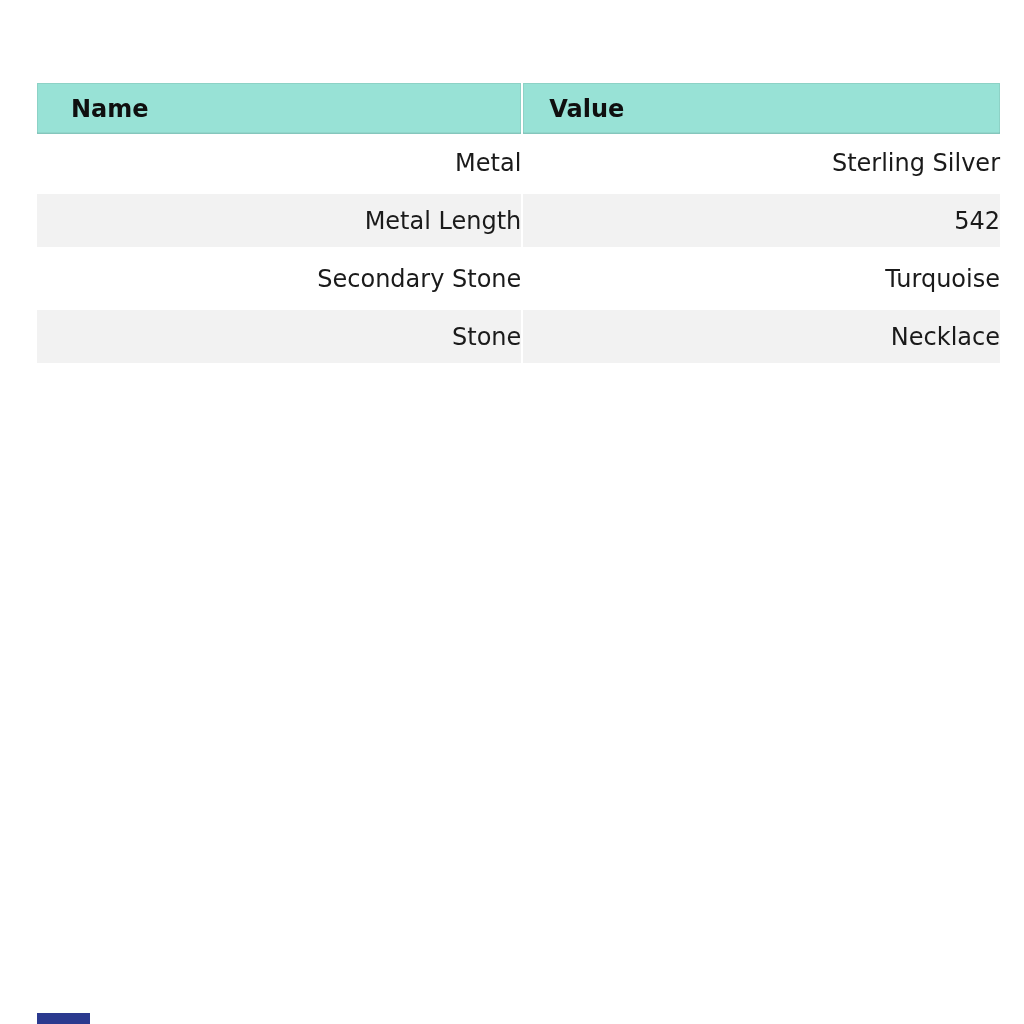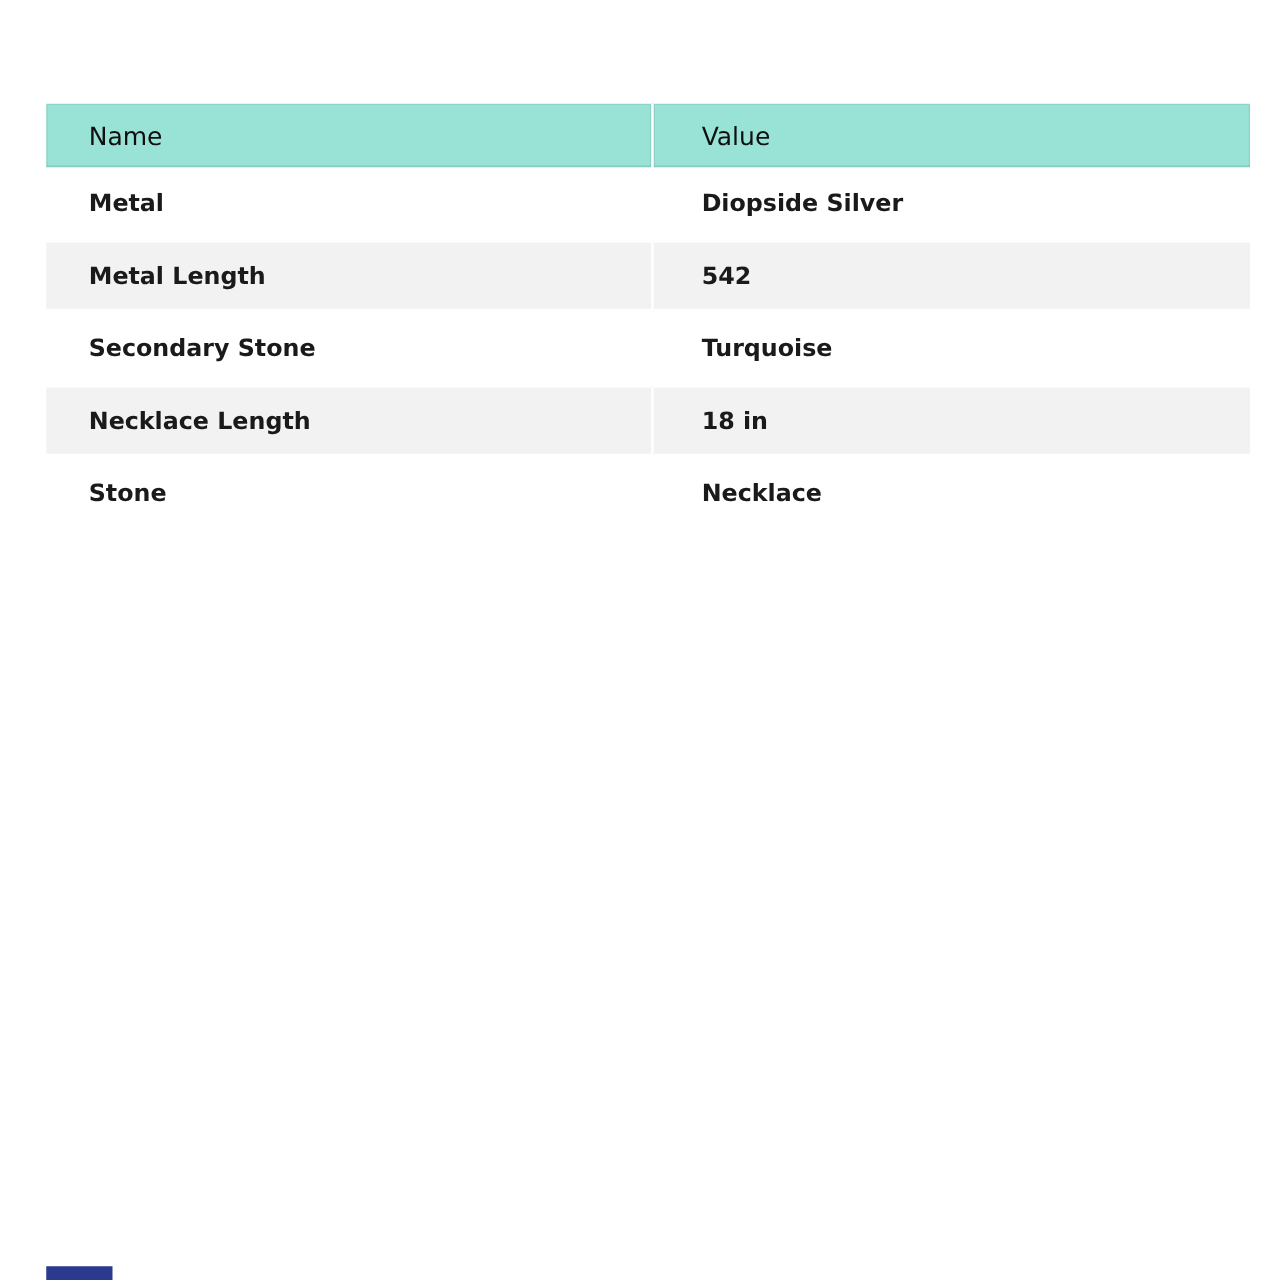--- a/index.html
+++ b/index.html
@@ -23,48 +23,48 @@
   table {
     width: 100%;
     border-collapse: separate;
     border-spacing: 0;
     table-layout: fixed;
   }
   thead th {
     height: 51px;
     background: var(--header-bg, #98e2d6);
     color: var(--header-text, #0f0f0f);
-    font-size: 20px;
-    font-weight: 400;
+    font-size: 24px;
+    font-weight: 700;
     text-align: left;
     vertical-align: middle;
     padding: 0;
     box-shadow: inset 0 0 0 1px rgba(0,0,0,0.07), inset 0 -2px 0 rgba(0,0,0,0.05);
   }
   tbody td {
     height: 58px;
     background: var(--row-bg, #ffffff);
     color: var(--body-text, #1a1a1a);
-    font-size: 19px;
-    font-weight: 700;
-    text-align: left;
+    font-size: 24px;
+    font-weight: 400;
+    text-align: right;
     vertical-align: middle;
     padding: 0;
   }
   tbody tr:nth-child(even) td {
     background: var(--row-alt-bg, #f2f2f2);
     
     box-shadow: inset 0 2px 0 var(--page-bg, #ffffff), inset 0 -3px 0 var(--page-bg, #ffffff);
   }
   th:first-child, td:first-child {
     padding-left: 34px;
     border-right: 2px solid var(--page-bg, #ffffff);
   }
   th:last-child, td:last-child {
-    padding-left: 38px;
+    padding-left: 26px;
   }
   .clipped-bar {
     position: absolute;
     left: 37px;
     top: 1013px;
     width: 53px;
     height: 11px;
     background: var(--clipped-bar, #2b3a8f);
   }
 </style>
@@ -79,33 +79,29 @@
     </colgroup>
     <thead>
       <tr>
         <th>Name</th>
         <th>Value</th>
       </tr>
     </thead>
     <tbody>
         <tr>
           <td>Metal</td>
-          <td>Diopside Silver</td>
+          <td>Sterling Silver</td>
         </tr>
         <tr>
           <td>Metal Length</td>
           <td>542</td>
         </tr>
         <tr>
           <td>Secondary Stone</td>
           <td>Turquoise</td>
-        </tr>
-        <tr>
-          <td>Necklace Length</td>
-          <td>18 in</td>
         </tr>
         <tr>
           <td>Stone</td>
           <td>Necklace</td>
         </tr>
       </tbody>
   </table>
 </div>
 
 <div class="clipped-bar"></div>

